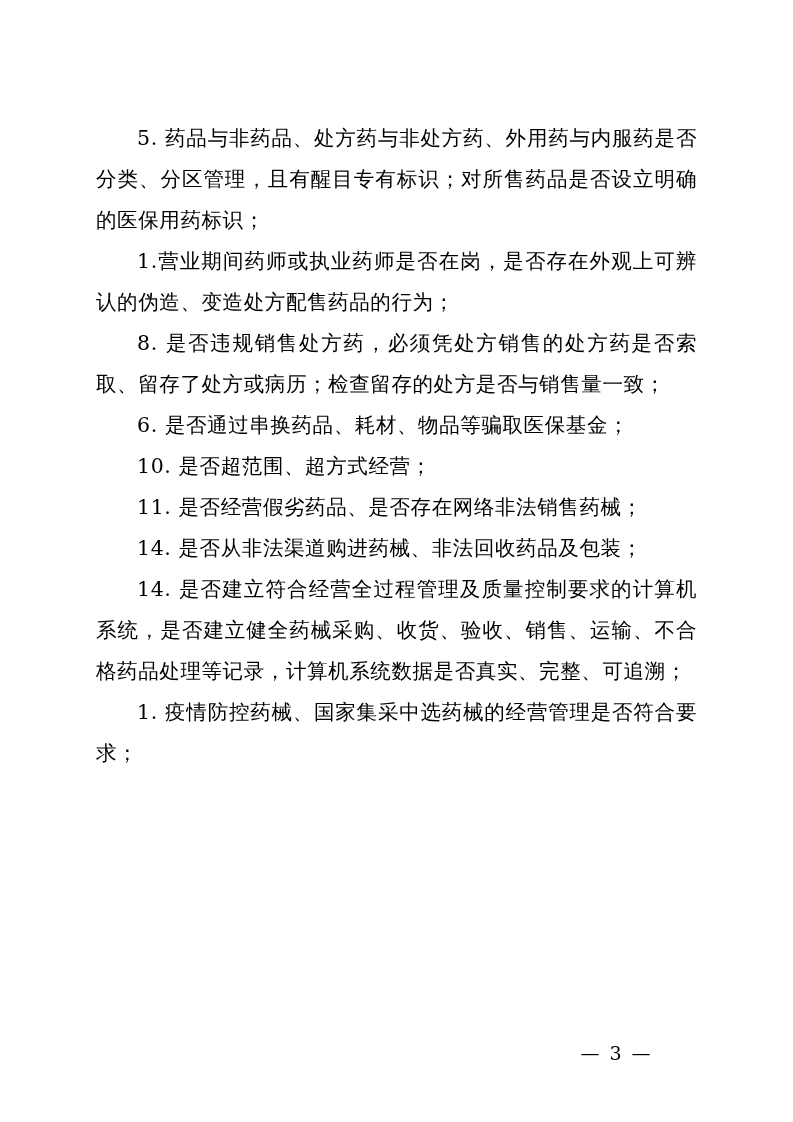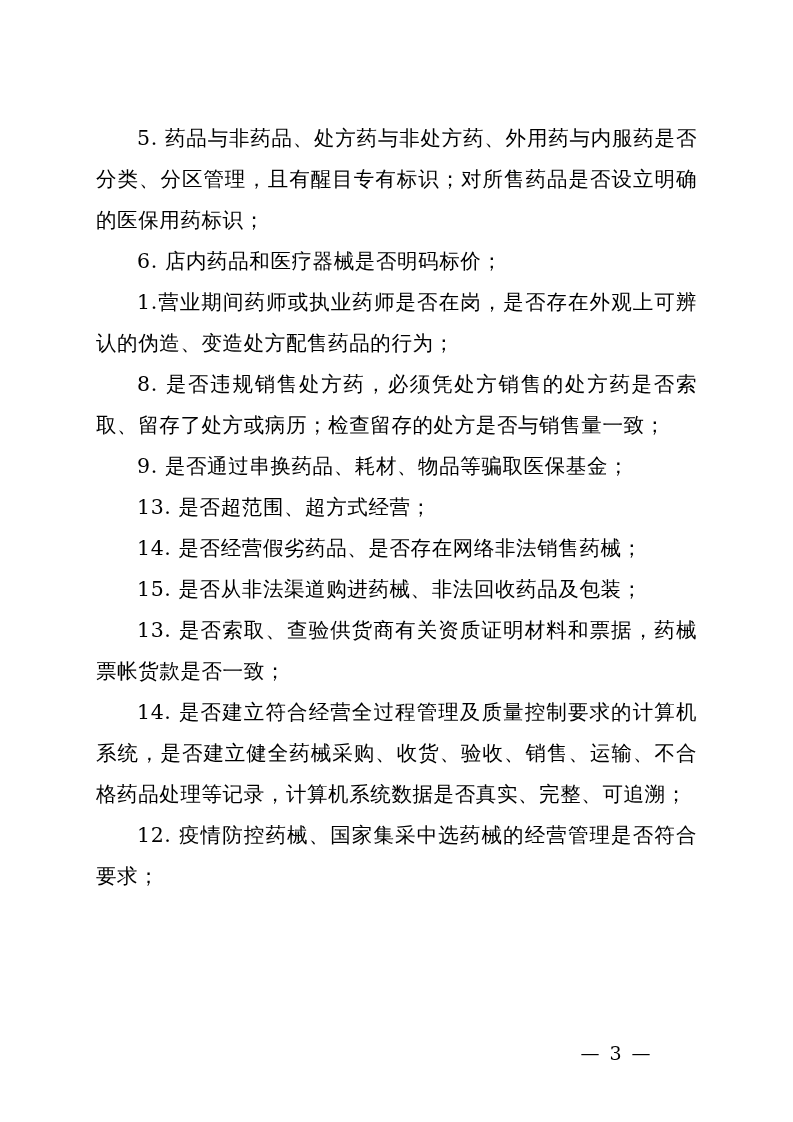--- a/index.html
+++ b/index.html
@@ -55,28 +55,26 @@
     display: inline-block;
     padding-left: 440px;
   }
 </style>
 </head>
 <body>
 
 <div class="page">
   <div class="body-text">
     <p class="para">5. 药品与非药品、处方药与非处方药、外用药与内服药是否分类、分区管理，且有醒目专有标识；对所售药品是否设立明确的医保用药标识；</p>
-    <p class="para">6. 店内药品和医疗器械是否明码标价；</p>
     <p class="para">1.营业期间药师或执业药师是否在岗，是否存在外观上可辨认的伪造、变造处方配售药品的行为；</p>
     <p class="para">8. 是否违规销售处方药，必须凭处方销售的处方药是否索取、留存了处方或病历；检查留存的处方是否与销售量一致；</p>
-    <p class="para">9. 是否通过串换药品、耗材、物品等骗取医保基金；</p>
-    <p class="para">13. 是否超范围、超方式经营；</p>
-    <p class="para">14. 是否经营假劣药品、是否存在网络非法销售药械；</p>
-    <p class="para">15. 是否从非法渠道购进药械、非法回收药品及包装；</p>
-    <p class="para">13. 是否索取、查验供货商有关资质证明材料和票据，药械票帐货款是否一致；</p>
+    <p class="para">6. 是否通过串换药品、耗材、物品等骗取医保基金；</p>
+    <p class="para">10. 是否超范围、超方式经营；</p>
+    <p class="para">11. 是否经营假劣药品、是否存在网络非法销售药械；</p>
+    <p class="para">14. 是否从非法渠道购进药械、非法回收药品及包装；</p>
     <p class="para">14. 是否建立符合经营全过程管理及质量控制要求的计算机系统，是否建立健全药械采购、收货、验收、销售、运输、不合格药品处理等记录，计算机系统数据是否真实、完整、可追溯；</p>
-    <p class="para">12. 疫情防控药械、国家集采中选药械的经营管理是否符合要求；</p>
+    <p class="para">1. 疫情防控药械、国家集采中选药械的经营管理是否符合要求；</p>
   </div>
 </div>
 
 <div class="footer">
   <span class="footer-inner">— 3 —</span>
 </div>
 
 </body></html>

